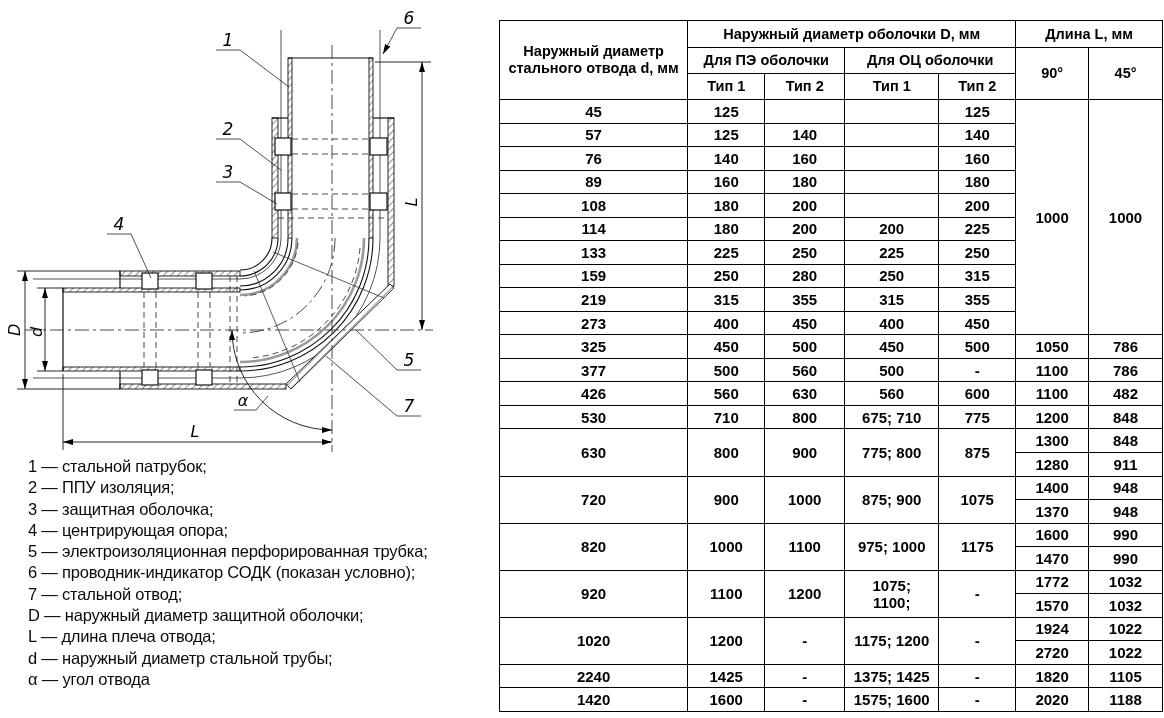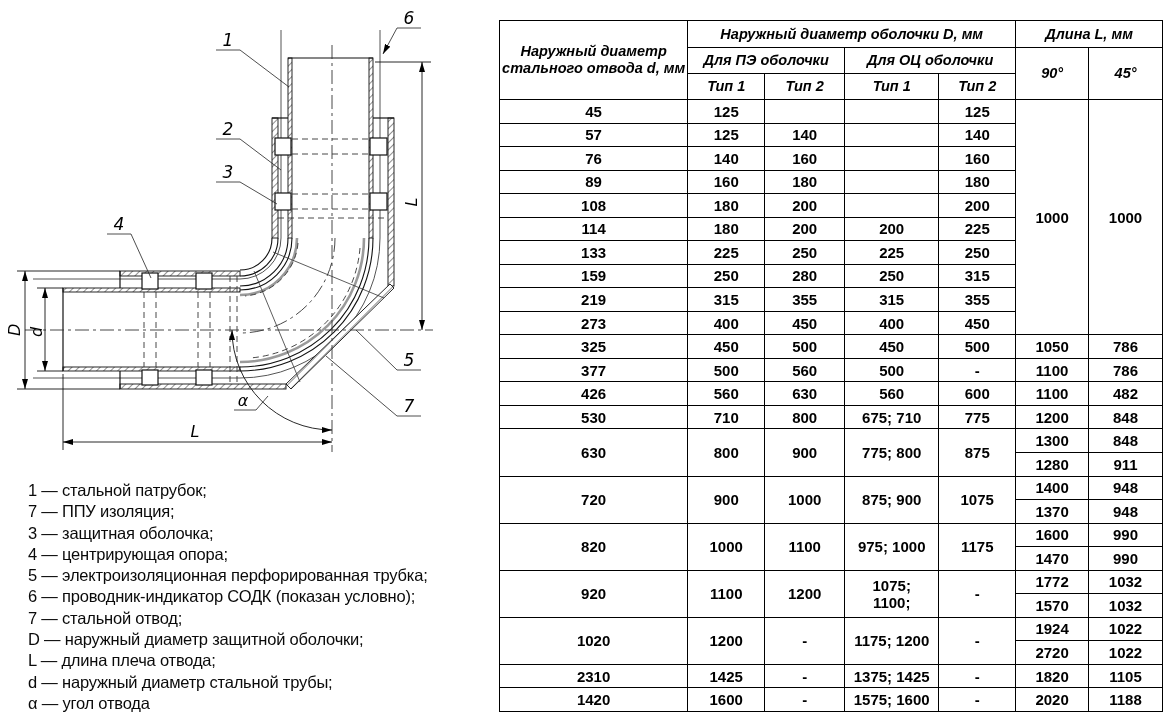--- a/index.html
+++ b/index.html
@@ -2,30 +2,30 @@
 <html><head>
 <meta charset="utf-8">
 <style>
   html,body{margin:0;padding:0;}
   body{width:1164px;height:718px;background:#fff;position:relative;
        font-family:"Liberation Sans",sans-serif;color:#000;overflow:hidden;}
 
   
   #diagram-wrap{position:absolute;left:0;top:0;width:500px;height:458px;}
   #legend{position:absolute;left:28px;top:456px;width:478px;
-          font-size:16.5px;line-height:21.3px;letter-spacing:-0.2px;color:#0a0a0a;margin-top:24px;}
+          font-size:16.5px;line-height:21.3px;letter-spacing:-0.2px;color:#0a0a0a;}
   #legend div{white-space:nowrap;}
 
   
   #table-wrap{position:absolute;left:499px;top:20px;}
   table{border-collapse:collapse;table-layout:fixed;width:664px;height:692px;
         font-family:"Liberation Sans",sans-serif;}
   th,td{border:1.6px solid #000;text-align:center;vertical-align:middle;
         padding:0 2px;overflow:hidden;}
-  thead th{font-weight:bold;font-size:14.5px;line-height:17px;font-style:italic;}
+  thead th{font-weight:bold;font-size:14.5px;line-height:17px;}
   thead tr:nth-child(1){height:27px;}
   thead tr:nth-child(2){height:26px;}
   thead tr:nth-child(3){height:26px;}
   tbody td{font-weight:bold;font-size:15px;white-space:pre-line;line-height:17px;}
   tbody tr{height:23.5px;}
 
   svg text{font-family:"DejaVu Sans",sans-serif;}
   .callout-num{font-style:italic;font-size:17px;}
   .dim-label{font-style:italic;font-size:16px;}
 </style>
@@ -181,21 +181,21 @@
     <text class="dim-label" transform="translate(42,337) rotate(-90)" text-anchor="start">d</text>
     <text class="dim-label" transform="translate(417,202) rotate(-90)" text-anchor="middle">L</text>
     <text class="dim-label" x="195" y="437" text-anchor="middle">L</text>
     <text class="dim-label" x="243" y="406" text-anchor="middle">α</text>
   </g>
 </svg>
 </div>
 
 <div id="legend">
     <div>1 — стальной патрубок;</div>
-    <div>7 — ППУ изоляция;</div>
+    <div>2 — ППУ изоляция;</div>
     <div>3 — защитная оболочка;</div>
     <div>4 — центрирующая опора;</div>
     <div>5 — электроизоляционная перфорированная трубка;</div>
     <div>6 — проводник-индикатор СОДК (показан условно);</div>
     <div>7 — стальной отвод;</div>
     <div>D — наружный диаметр защитной оболочки;</div>
     <div>L — длина плеча отвода;</div>
     <div>d — наружный диаметр стальной трубы;</div>
     <div>α — угол отвода</div>
   </div>
@@ -399,21 +399,21 @@
           <td rowspan="2">1175; 1200</td>
           <td rowspan="2">-</td>
           <td>1924</td>
           <td>1022</td>
         </tr>
         <tr>
           <td>2720</td>
           <td>1022</td>
         </tr>
         <tr>
-          <td>2310</td>
+          <td>2240</td>
           <td>1425</td>
           <td>-</td>
           <td>1375; 1425</td>
           <td>-</td>
           <td>1820</td>
           <td>1105</td>
         </tr>
         <tr>
           <td>1420</td>
           <td>1600</td>

